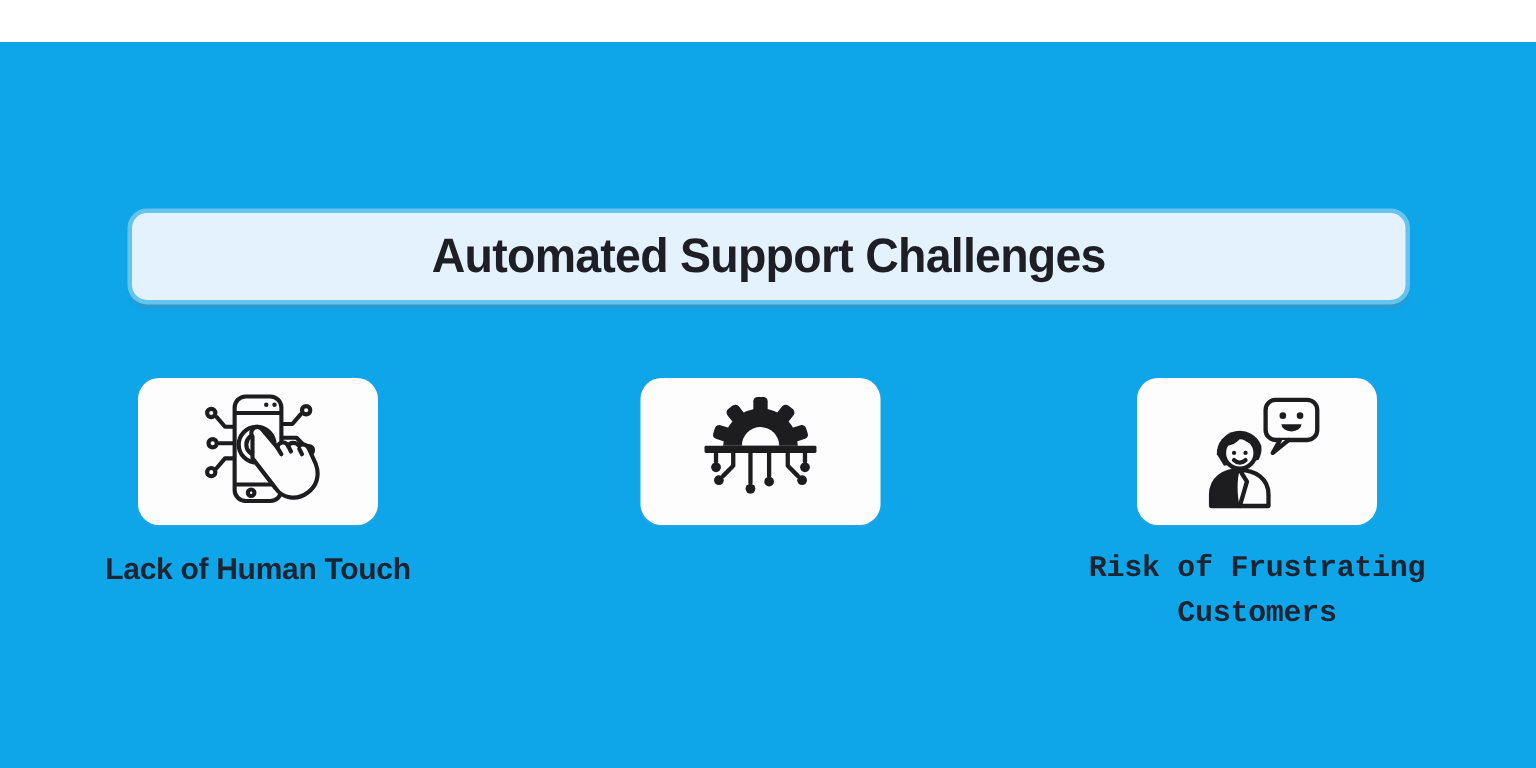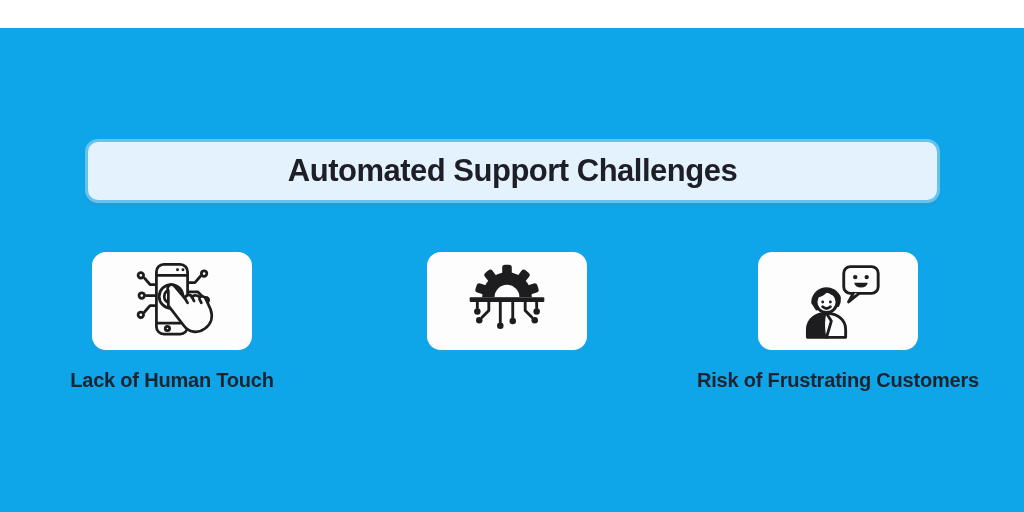--- a/index.html
+++ b/index.html
@@ -28,21 +28,21 @@
     color:#1e1e26;
     transform:scaleY(1.04);
   }
   .column{
     position:absolute;
     top:224px;
     display:flex;flex-direction:column;align-items:center;
   }
   .col-1{left:12px;width:320px;justify-content:center;}
   .col-2{left:377px;width:260px;}
-  .col-3{left:672px;width:332px;}
+  .col-3{left:672px;width:332px;font-family:Liberation Mono, monospace;}
   .card{
     width:160px;height:98px;
     background:#fdfdfe;
     border-radius:14px;
     display:flex;align-items:center;justify-content:center;
     box-shadow:0 1px 2px rgba(150,170,190,0.18);
   }
   .card svg{display:block;}
   .card-label{
     margin-top:15px;

